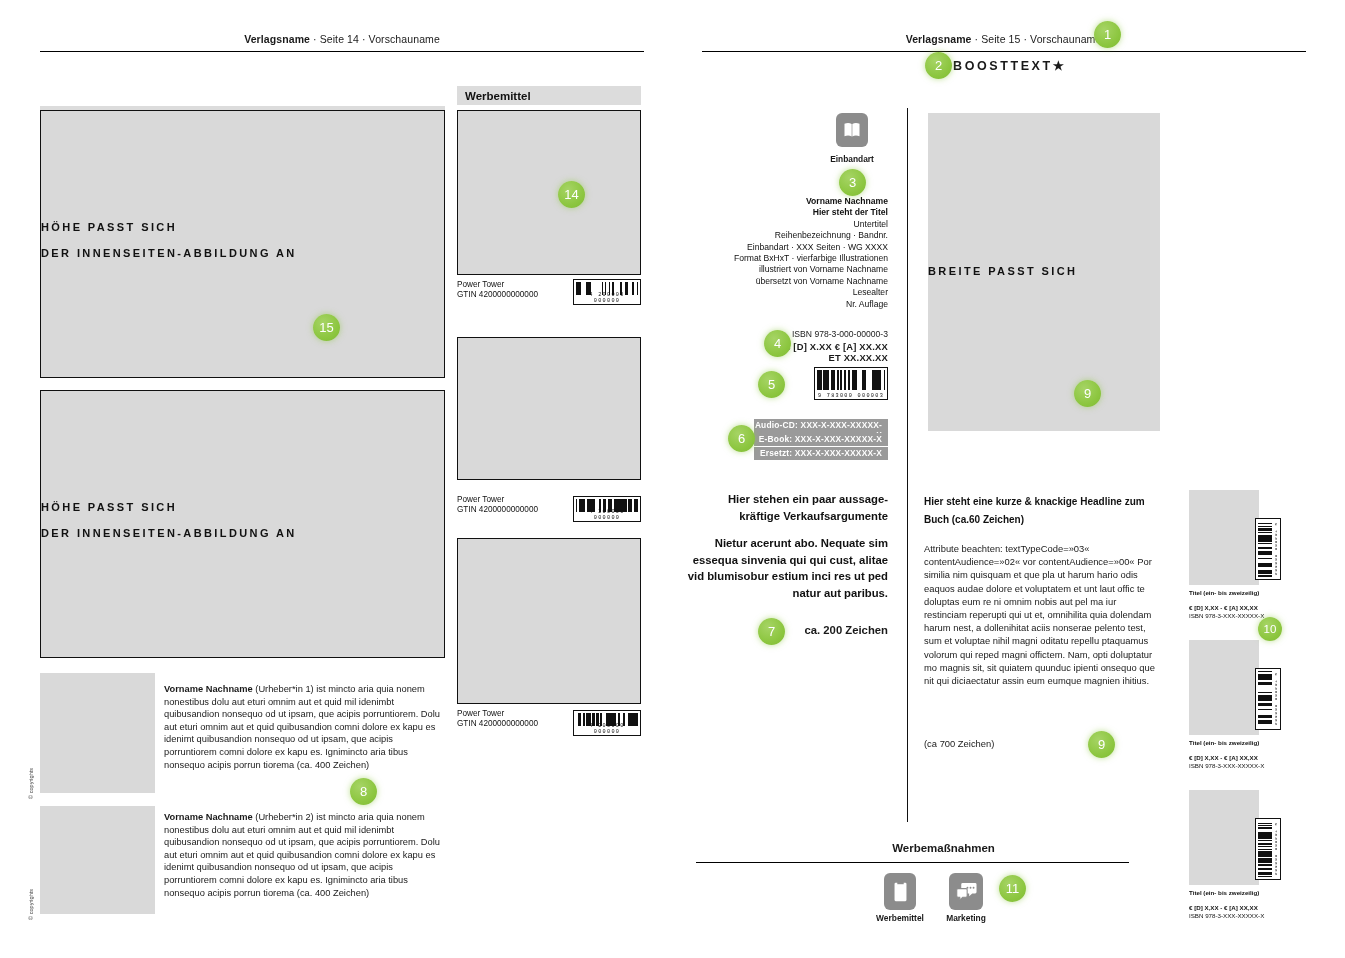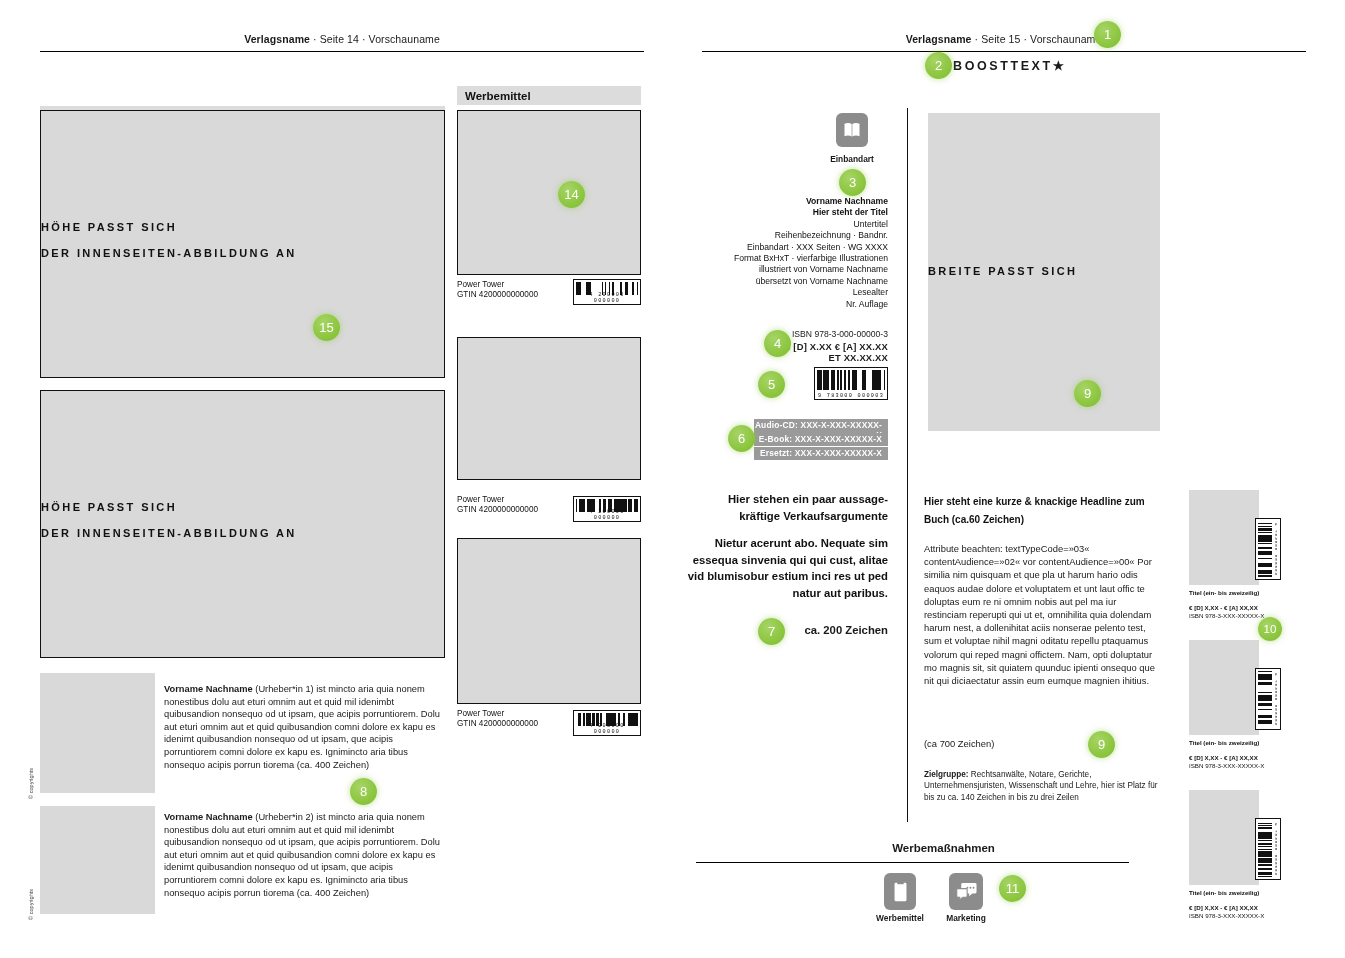--- a/index.html
+++ b/index.html
@@ -278,23 +278,20 @@
     <div class="ph-box noborder" style="left:256px; top:113px; width:232px; height:318px;">
       <div class="ph-text" style="top:145px;">BREITE PASST SICH</div>
     </div>
     <div class="marker" style="left:402px; top:380px;">9</div>
 
     <div class="headline" style="left:252px; top:493px; width:235px;">Hier steht eine kurze &amp; knackige Headline zum Buch (ca.60 Zeichen)</div>
     <div class="body" style="left:252px; top:542px; width:236px;">Attribute beachten: textTypeCode=»03« contentAudience=»02« vor contentAudience=»00« Por similia nim quisquam et que pla ut harum hario odis eaquos audae dolore et voluptatem et unt laut offic te doluptas eum re ni omnim nobis aut pel ma iur restinciam reperupti qui ut et, omnihilita quia dolendam harum nest, a dollenihitat aciis nonserae pelento test, sum et voluptae nihil magni oditatu repellu ptaquamus volorum qui reped magni offictem. Nam, opti doluptatur mo magnis sit, sit quiatem quunduc ipienti onsequo que nit qui diciaectatur assin eum eumque magnien ihitius.</div>
     <div class="zeichen" style="left:252px; top:738px;">(ca 700 Zeichen)</div>
     <div class="marker" style="left:416px; top:731px;">9</div>
 
-    <div class="target" style="left:252px; top:769px; width:235px;">
-      <b>Zielgruppe:</b><span> Rechtsanwälte, Notare, Gerichte, Unternehmensjuristen, Wissenschaft und Lehre, hier ist Platz für bis zu ca. 140 Zeichen in bis zu drei Zeilen</span>
-    </div>
 
     <div class="wm-title" style="left:20px; right:150px; top:842px;">Werbemaßnahmen</div>
     <div class="hdr-rule" style="left:24px; width:433px; top:862px; border-top-width:1.2px;"></div>
 
     <div class="icon-rr" style="position:absolute; left:212px; top:873px; width:32px; height:37px;">
       <svg width="17" height="22" viewBox="0 0 18 24" aria-hidden="true">
         <rect x="2.5" y="2" width="13" height="20" rx="1.2" fill="#fff"></rect>
         <rect x="5.5" y="0.5" width="7" height="3" fill="#8c8c8c"></rect>
       </svg>
     </div>

